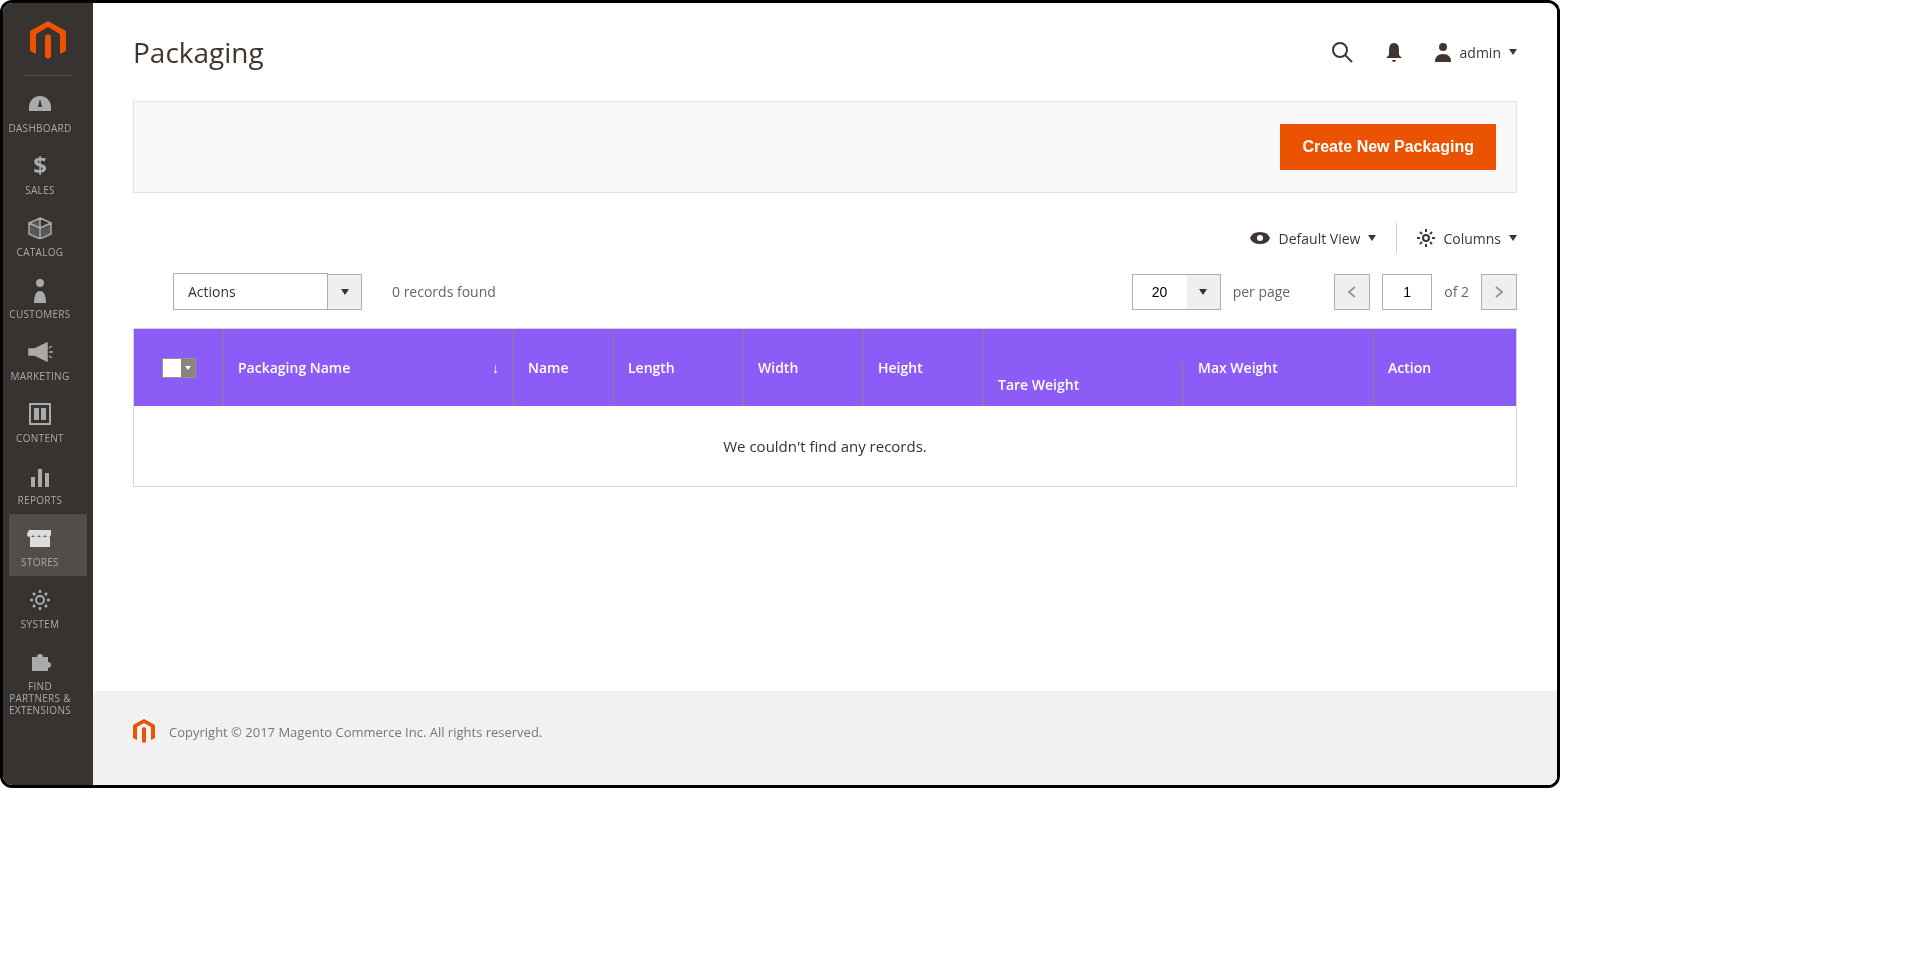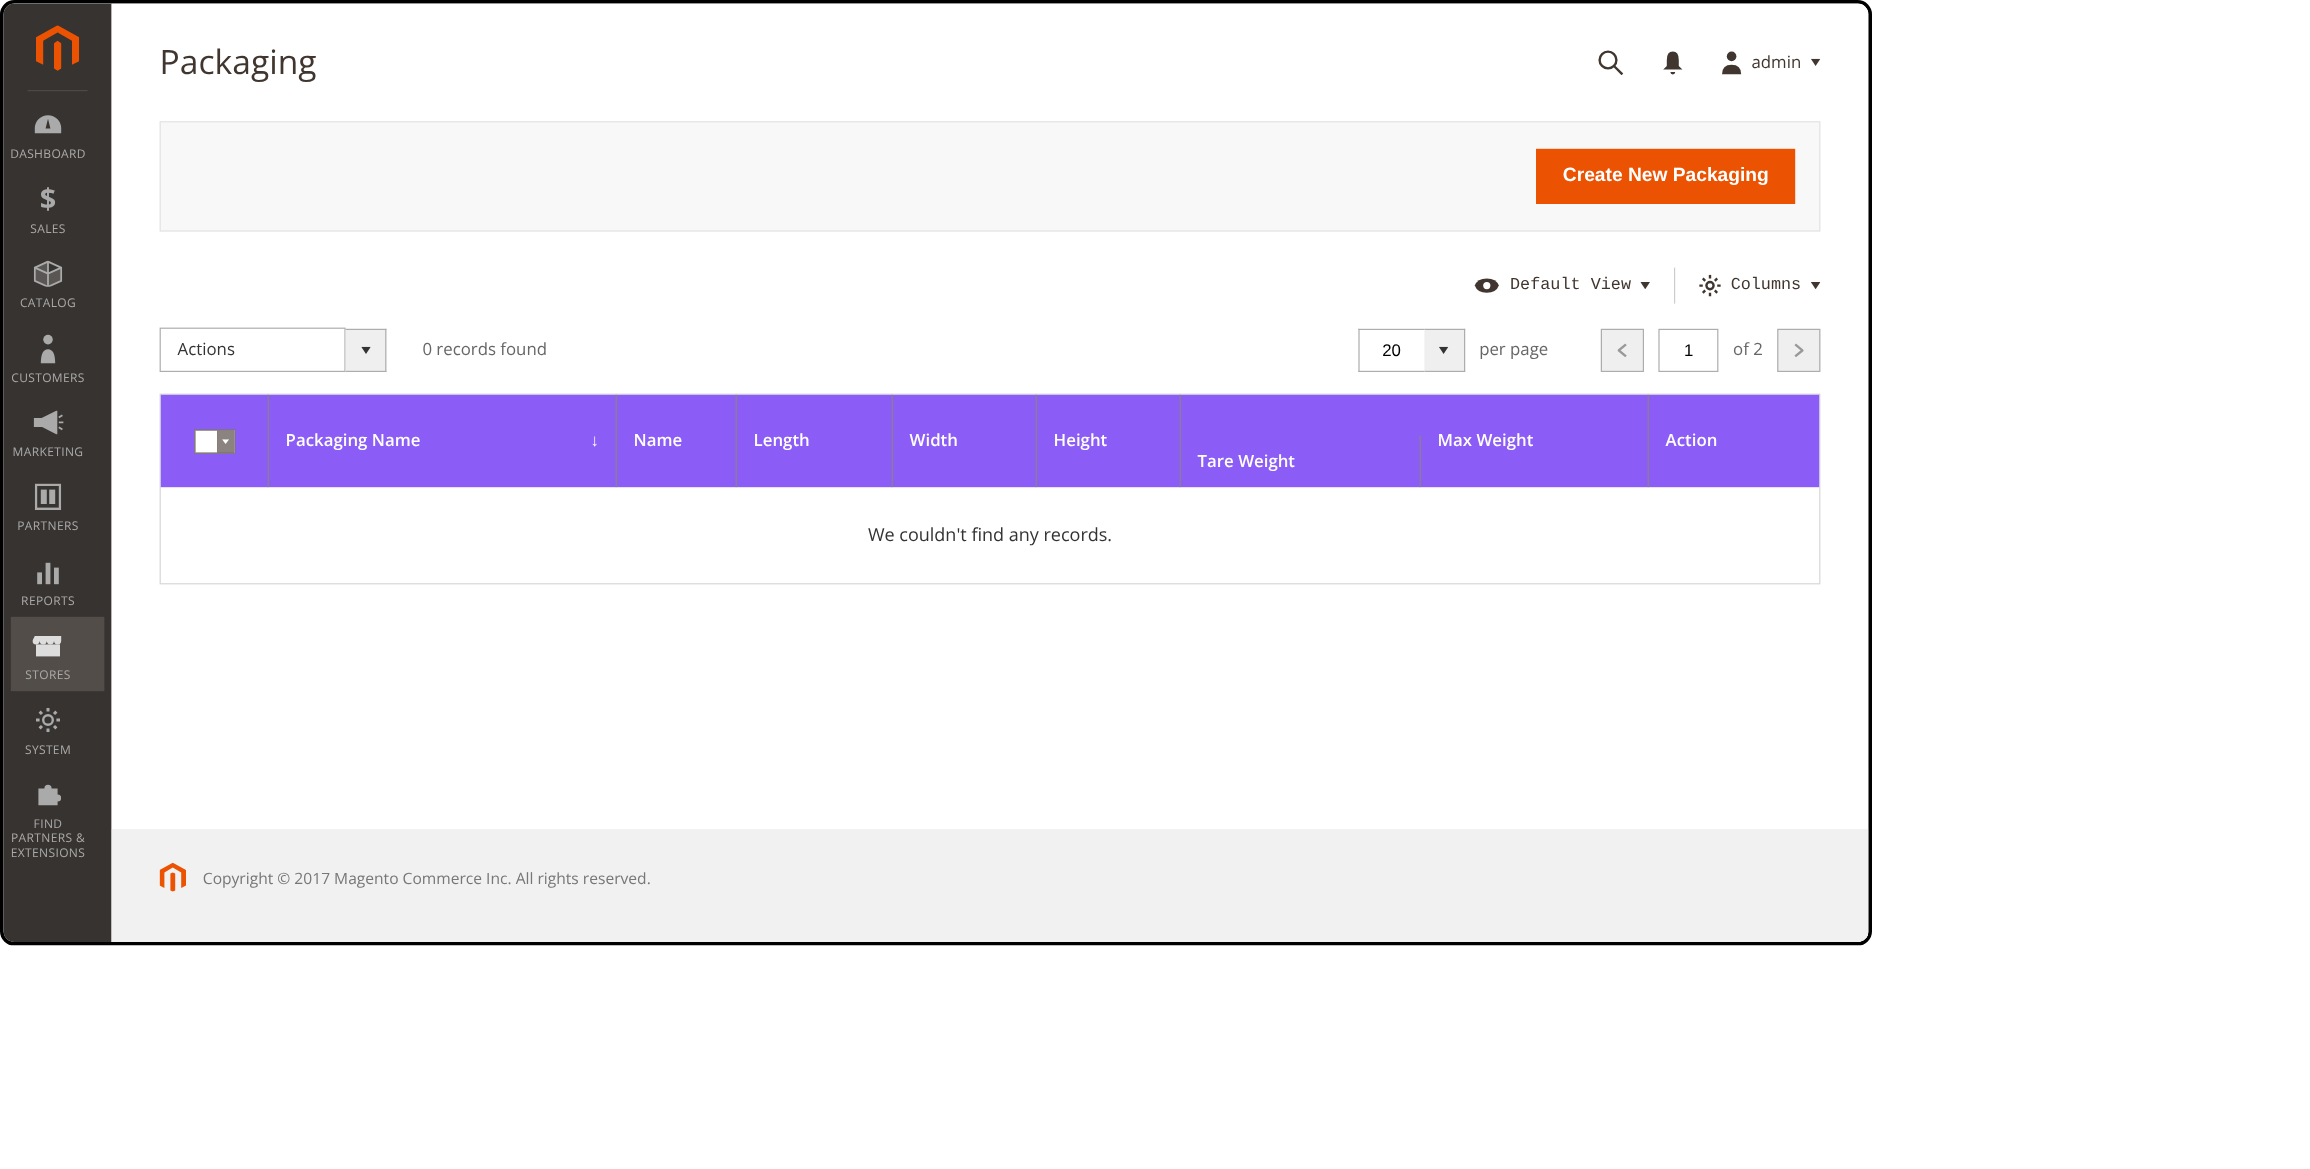--- a/index.html
+++ b/index.html
@@ -14,25 +14,25 @@
 .nav-label { font-size: 10px; text-align: center; line-height: 1.2; letter-spacing: 0.3px; }
 .main { flex: 1; display: flex; flex-direction: column; background: #fff; overflow: hidden; }
 .header { display: flex; justify-content: space-between; align-items: center; padding: 30px 40px 10px 40px; }
 .page-title { font-size: 28px; font-weight: 400; color: #41362f; }
 .header-actions { display: flex; align-items: center; gap: 28px; }
 .header-icon { width: 24px; height: 24px; cursor: pointer; display: flex; align-items: center; justify-content: center; }
 .user-menu { display: flex; align-items: center; gap: 8px; cursor: pointer; color: #41362f; font-size: 14px; }
 .action-bar { background: #f8f8f8; border: 1px solid #e3e3e3; margin: 20px 40px 0 40px; padding: 22px 20px; display: flex; justify-content: flex-end; }
 .primary-btn { background: #eb5202; color: #fff; border: none; padding: 14px 22px; font-size: 16px; font-weight: 600; cursor: pointer; }
 .view-controls { display: flex; justify-content: flex-end; align-items: center; gap: 20px; margin: 30px 40px 0 40px; padding-bottom: 10px; }
-.view-control { display: flex; align-items: center; gap: 8px; font-size: 14px; color: #41362f; cursor: pointer; font-family: Liberation Mono, monospace; }
+.view-control { display: flex; align-items: center; gap: 8px; font-size: 14px; color: #41362f; cursor: pointer; }
 .view-sep { width: 1px; height: 30px; background: #ccc; }
 .grid-controls { display: flex; justify-content: space-between; align-items: center; margin: 10px 40px 0 40px; }
 .grid-left { display: flex; align-items: center; gap: 30px; }
-.actions-select { display: flex; align-items: flex-end; }
+.actions-select { display: flex; align-items: flex-end; margin-left: 40px; }
 .select-box { border: 1px solid #adadad; padding: 8px 14px; font-size: 14px; min-width: 155px; background: #fff; }
 .select-arrow { border: 1px solid #adadad; border-left: none; background: #efefef; width: 34px; height: 36px; display: flex; align-items: center; justify-content: center; cursor: pointer; }
 .records-text { font-size: 14px; color: #666; }
 .grid-right { display: flex; align-items: center; gap: 12px; }
 .page-input { border: 1px solid #adadad; width: 50px; height: 36px; text-align: center; font-size: 14px; }
 .per-page-box { display: flex; align-items: center; }
 .per-page-input { border: 1px solid #adadad; width: 55px; height: 36px; text-align: center; font-size: 14px; border-right: none; }
 .page-btn { width: 36px; height: 36px; border: 1px solid #adadad; background: #efefef; display: flex; align-items: center; justify-content: center; cursor: pointer; }
 .page-text { font-size: 14px; color: #666; }
 .grid { margin: 18px 40px 0 40px; border: 1px solid #d6d6d6; }
@@ -114,21 +114,21 @@
       <div class="nav-label">MARKETING</div>
     </div>
     <div class="nav-item">
       <div class="nav-icon">
           <svg width="22" height="22" viewBox="0 0 22 22">
             <rect x="1" y="1" width="20" height="20" stroke="#aaa" stroke-width="2" fill="none"></rect>
             <rect x="5" y="5" width="5" height="12" fill="#aaa"></rect>
             <rect x="12" y="5" width="5" height="12" fill="#aaa"></rect>
           </svg>
         </div>
-      <div class="nav-label">PARTNERS</div>
+      <div class="nav-label">CONTENT</div>
     </div>
     <div class="nav-item">
       <div class="nav-icon">
           <svg width="22" height="22" viewBox="0 0 22 22">
             <rect x="2" y="12" width="4" height="10" fill="#aaa"></rect>
             <rect x="9" y="4" width="4" height="18" fill="#aaa"></rect>
             <rect x="16" y="8" width="4" height="14" fill="#aaa"></rect>
           </svg>
         </div>
       <div class="nav-label">REPORTS</div>

